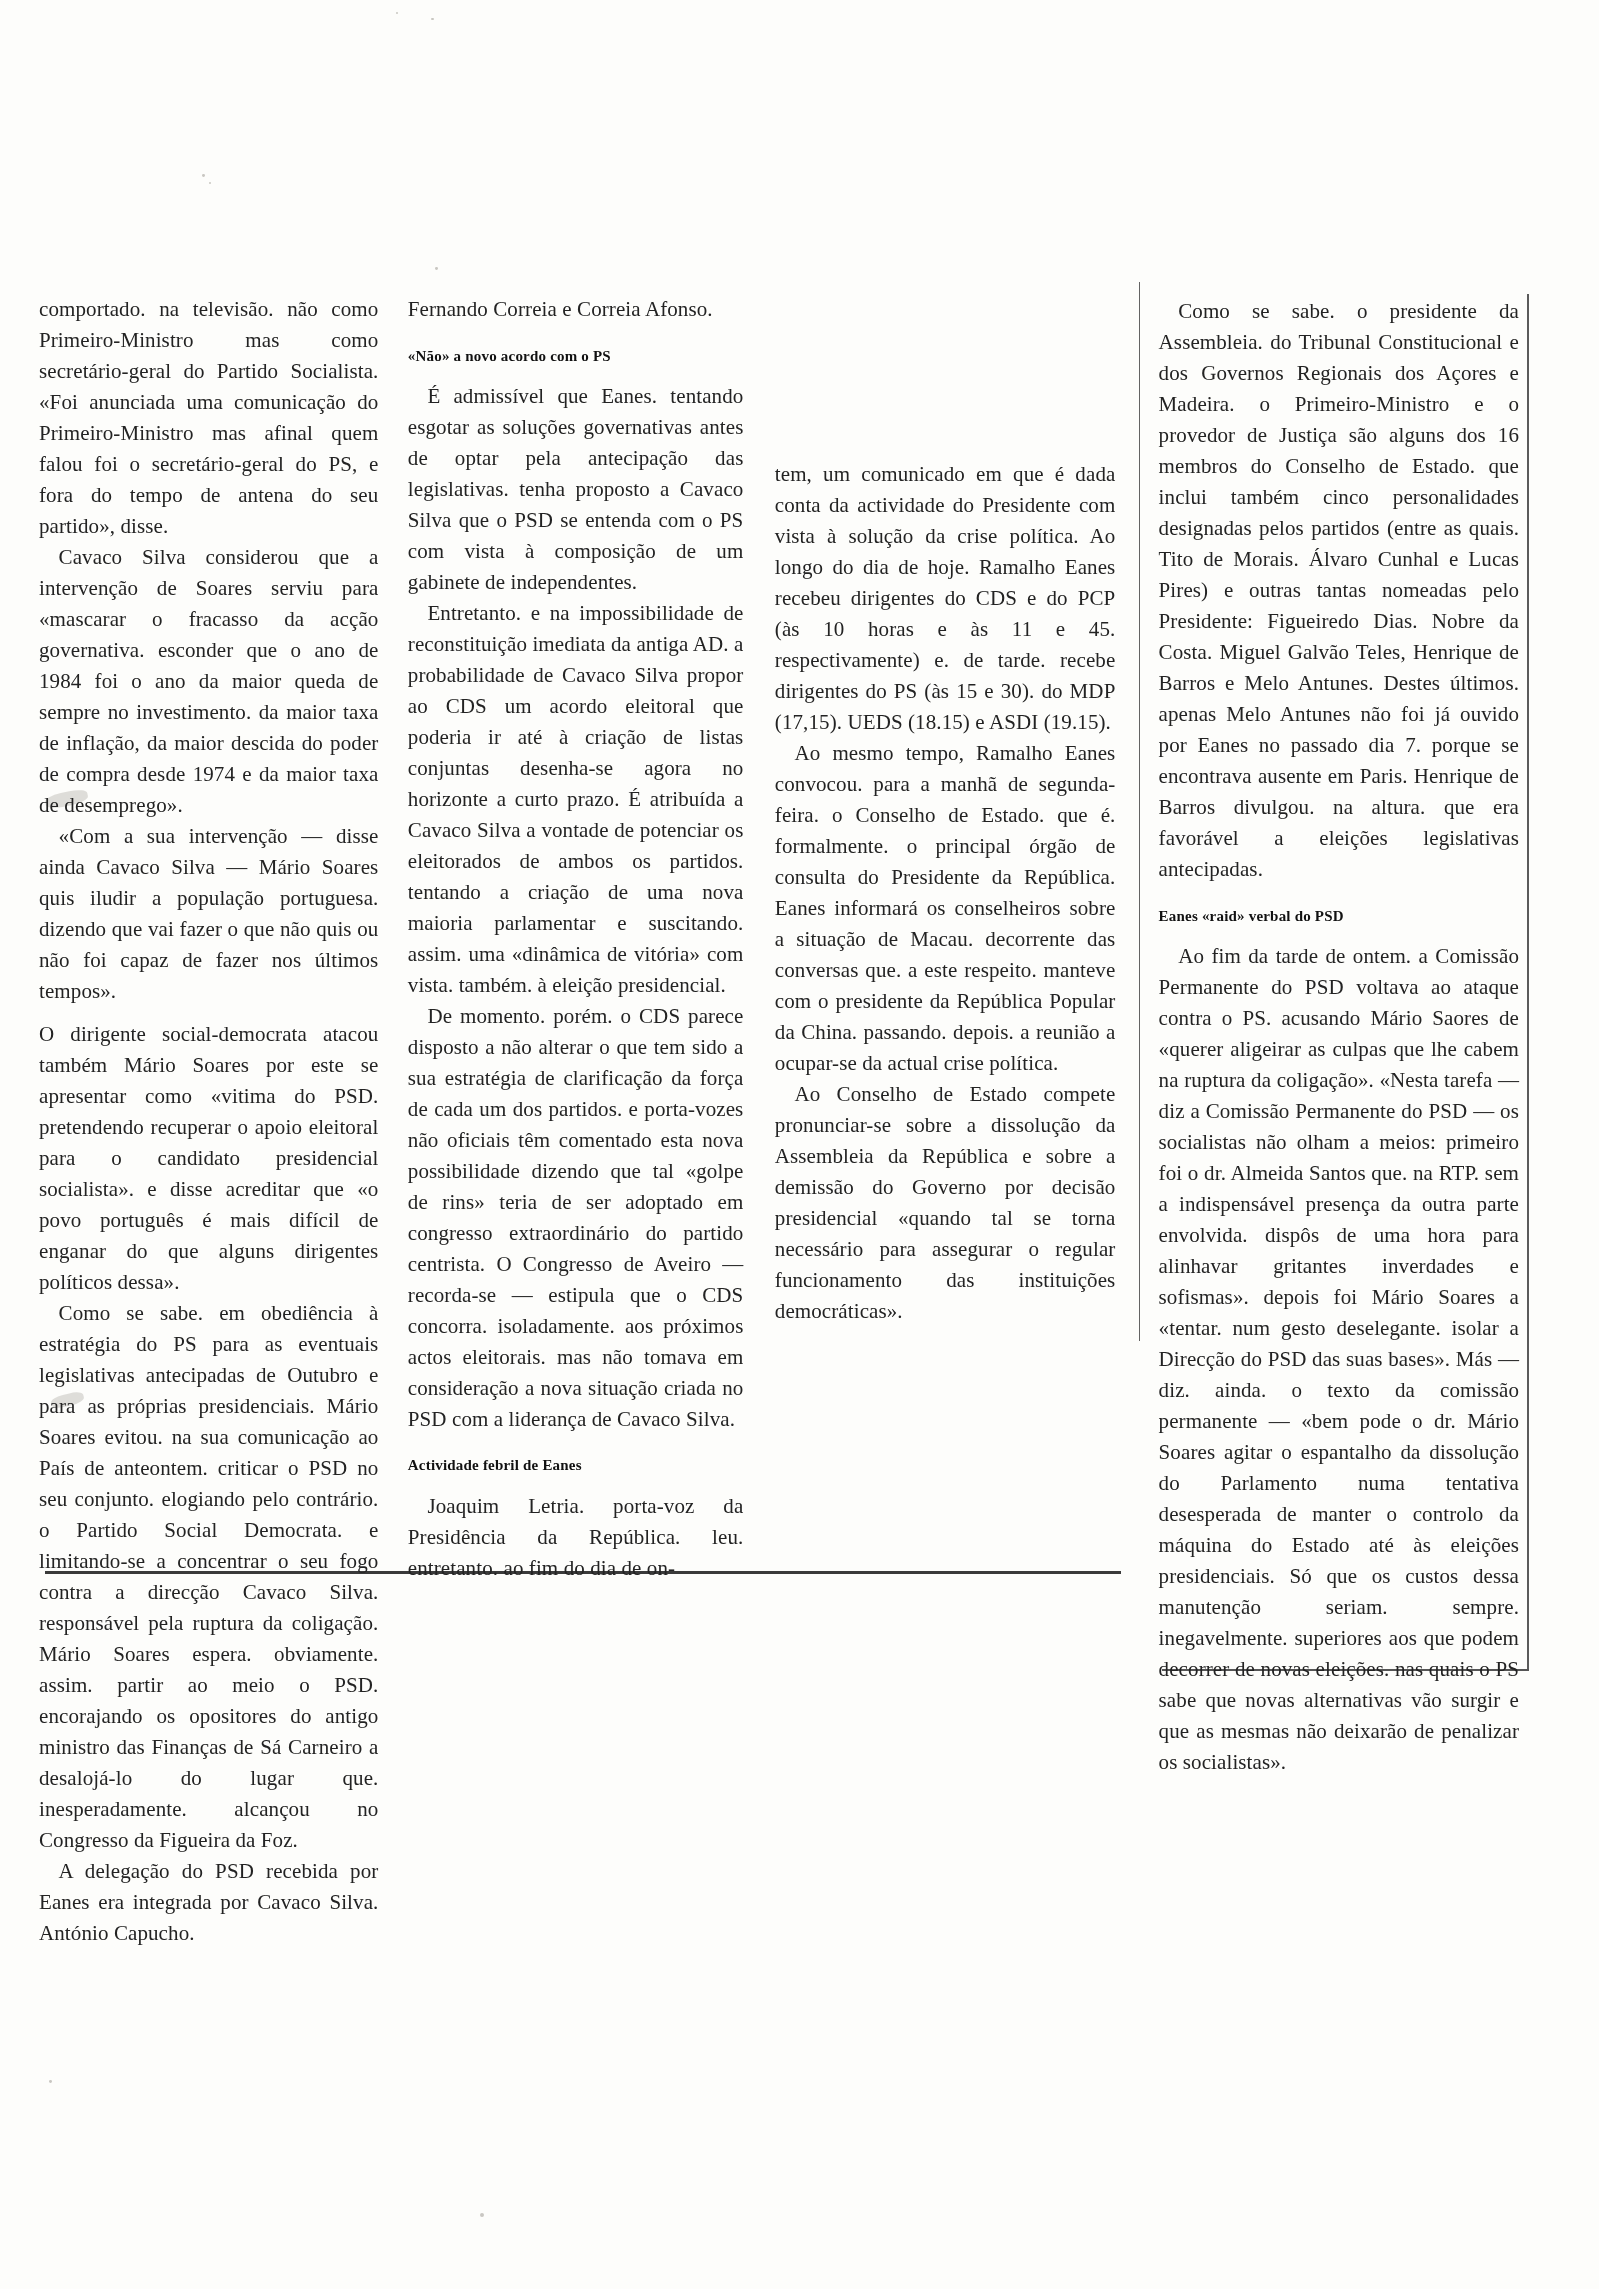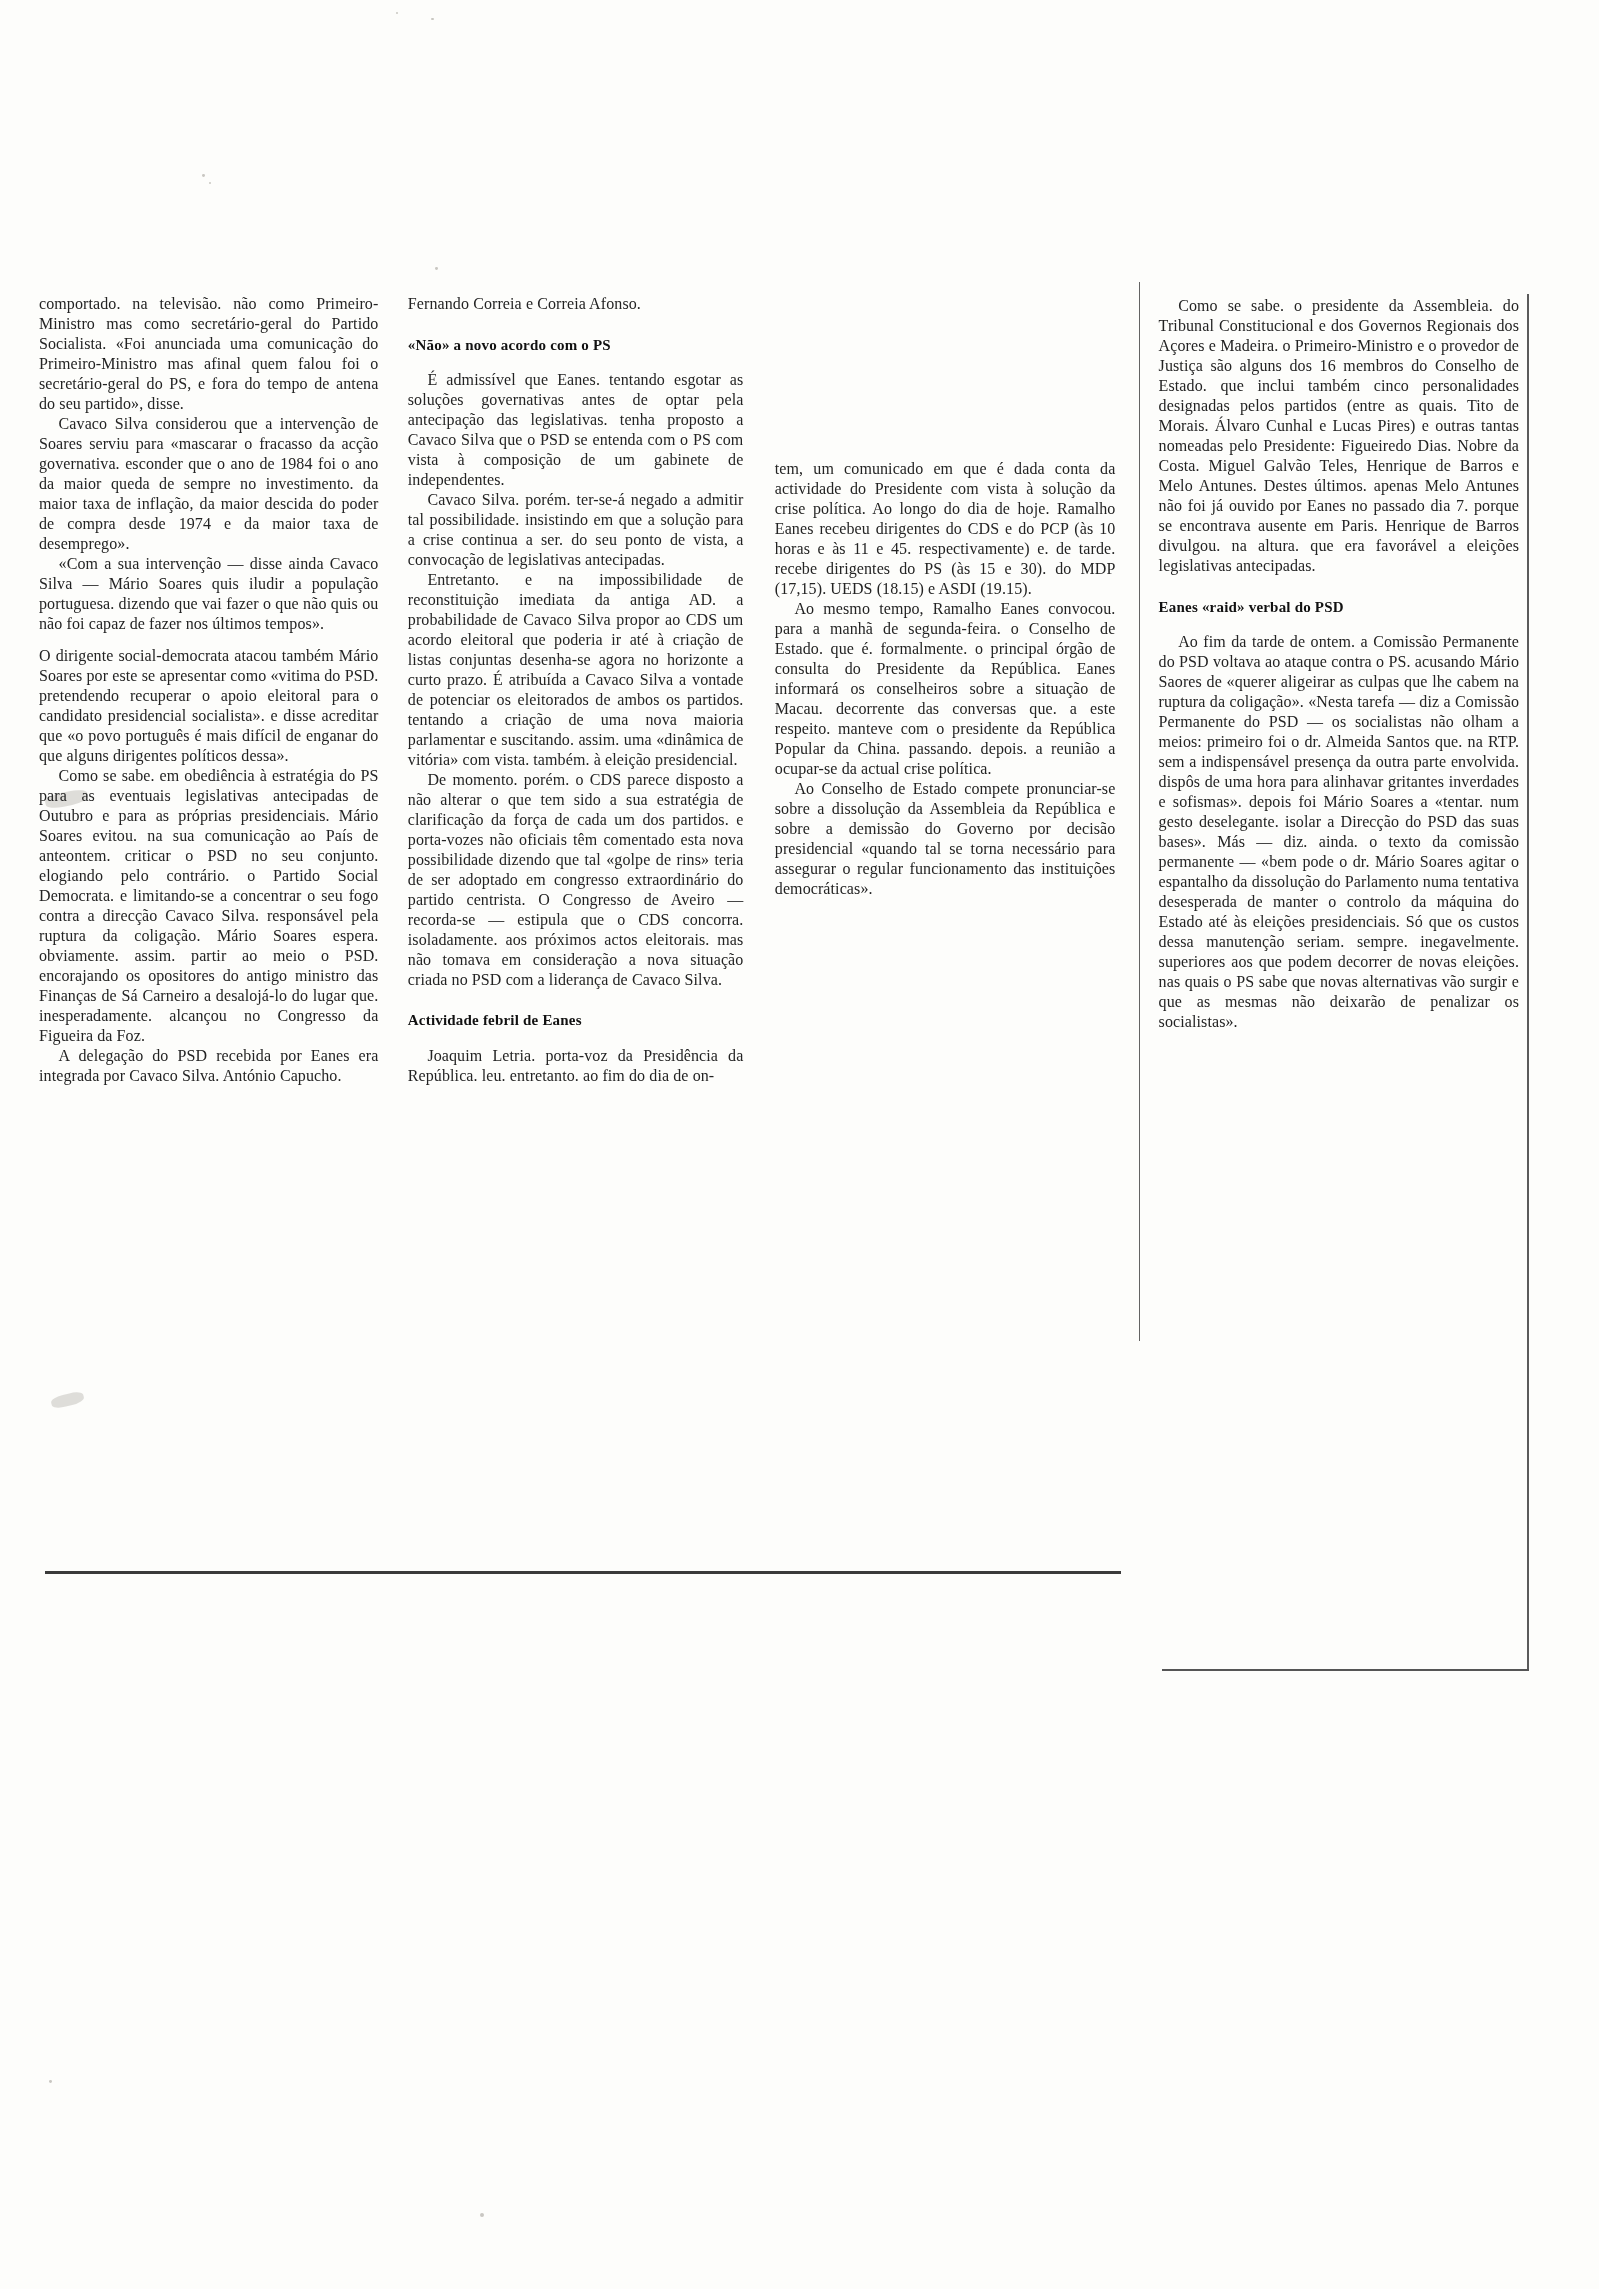--- a/index.html
+++ b/index.html
@@ -43,22 +43,22 @@
   .col-4::before{
     content:"";
     position:absolute;
     left:2px; top:-11.8px;
     width:1px; height:1059px;
     background:#636363;
   }
 
   p {
     margin: 0 0 0 0;
-    font-size: 16px;
-    line-height: 20px;
+    font-size: 21px;
+    line-height: 31px;
     text-align: justify;
     text-justify: inter-word;
     letter-spacing: 0.1px;
     color: #232323;
   }
   p + p { text-indent: 19.6px; }
   p.noind { text-indent: 0; }
   .gap { height: 11.8px; }
 
   h2.head {
@@ -131,21 +131,20 @@
         <div class="gap"></div>
         <p class="noind">O dirigente social-democrata atacou também Mário Soares por este se apresentar como «vitima do PSD. pretendendo recuperar o apoio eleitoral para o candidato presidencial socialista». e disse acreditar que «o povo português é mais difícil de enganar do que alguns dirigentes políticos dessa».</p>
         <p>Como se sabe. em obediência à estratégia do PS para as eventuais legislativas antecipadas de Outubro e para as próprias presidenciais. Mário Soares evitou. na sua comunicação ao País de anteontem. criticar o PSD no seu conjunto. elogiando pelo contrário. o Partido Social Democrata. e limitando-se a concentrar o seu fogo contra a direcção Cavaco Silva. responsável pela ruptura da coligação. Mário Soares espera. obviamente. assim. partir ao meio o PSD. encorajando os opositores do antigo ministro das Finanças de Sá Carneiro a desalojá-lo do lugar que. inesperadamente. alcançou no Congresso da Figueira da Foz.</p>
         <p>A delegação do PSD recebida por Eanes era integrada por Cavaco Silva. António Capucho.</p>
       </div>
 
       <div class="col col-2">
         <p class="noind">Fernando Correia e Correia Afonso.</p>
         <h2 class="head">«Não» a novo acordo com o PS</h2>
         <p class="noind" style="text-indent:19.6px">É admissível que Eanes. tentando esgotar as soluções governativas antes de optar pela antecipação das legislativas. tenha proposto a Cavaco Silva que o PSD se entenda com o PS com vista à composição de um gabinete de independentes.</p>
-        <p>Cavaco Silva. porém. ter-se-á negado a admitir tal possibilidade. insistindo em que a solução para a crise continua a ser. do seu ponto de vista, a convocação de legislativas antecipadas.</p>
         <p>Entretanto. e na impossibilidade de reconstituição imediata da antiga AD. a probabilidade de Cavaco Silva propor ao CDS um acordo eleitoral que poderia ir até à criação de listas conjuntas desenha-se agora no horizonte a curto prazo. É atribuída a Cavaco Silva a vontade de potenciar os eleitorados de ambos os partidos. tentando a criação de uma nova maioria parlamentar e suscitando. assim. uma «dinâmica de vitória» com vista. também. à eleição presidencial.</p>
         <p>De momento. porém. o CDS parece disposto a não alterar o que tem sido a sua estratégia de clarificação da força de cada um dos partidos. e porta-vozes não oficiais têm comentado esta nova possibilidade dizendo que tal «golpe de rins» teria de ser adoptado em congresso extraordinário do partido centrista. O Congresso de Aveiro — recorda-se — estipula que o CDS concorra. isoladamente. aos próximos actos eleitorais. mas não tomava em consideração a nova situação criada no PSD com a liderança de Cavaco Silva.</p>
         <h2 class="head">Actividade febril de Eanes</h2>
         <p class="noind" style="text-indent:19.6px">Joaquim Letria. porta-voz da Presidência da República. leu. entretanto. ao fim do dia de on-</p>
       </div>
 
       <div class="col col-3">
         <div style="height:165px"></div>
         <p class="noind">tem, um comunicado em que é dada conta da actividade do Presidente com vista à solução da crise política. Ao longo do dia de hoje. Ramalho Eanes recebeu dirigentes do CDS e do PCP (às 10 horas e às 11 e 45. respectivamente) e. de tarde. recebe dirigentes do PS (às 15 e 30). do MDP (17,15). UEDS (18.15) e ASDI (19.15).</p>
         <p>Ao mesmo tempo, Ramalho Eanes convocou. para a manhã de segunda-feira. o Conselho de Estado. que é. formalmente. o principal órgão de consulta do Presidente da República. Eanes informará os conselheiros sobre a situação de Macau. decorrente das conversas que. a este respeito. manteve com o presidente da República Popular da China. passando. depois. a reunião a ocupar-se da actual crise política.</p>

